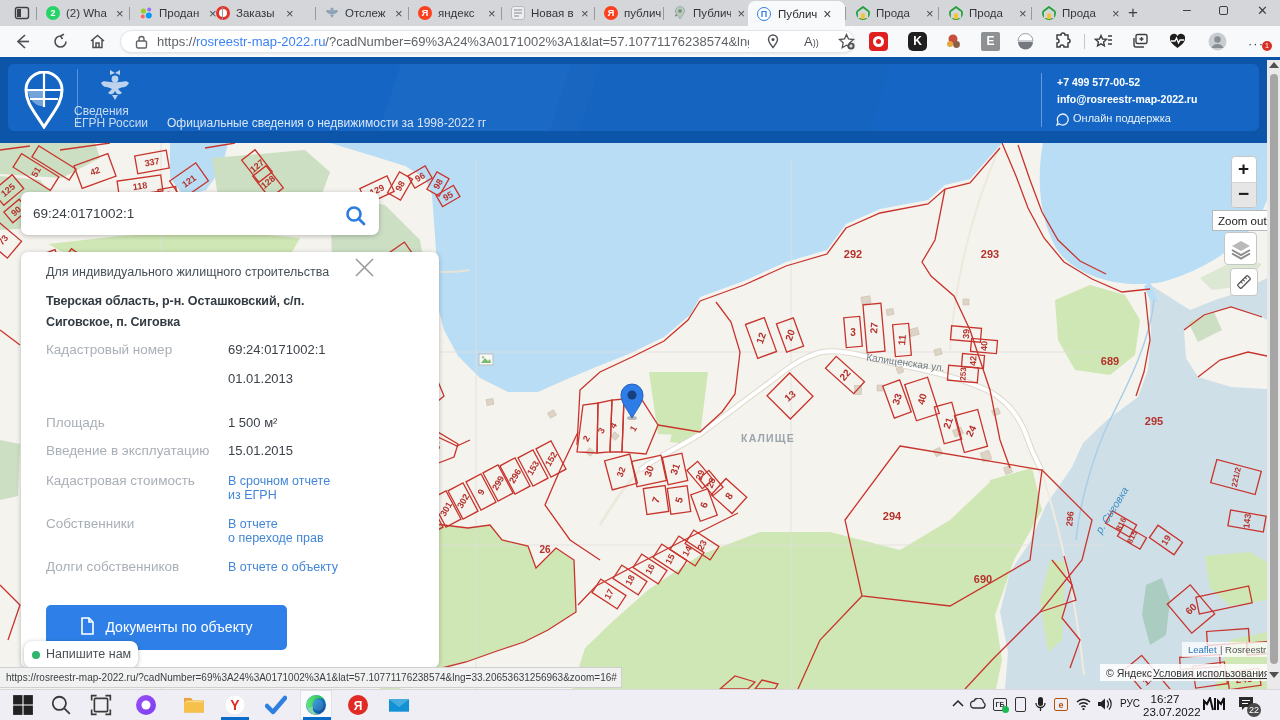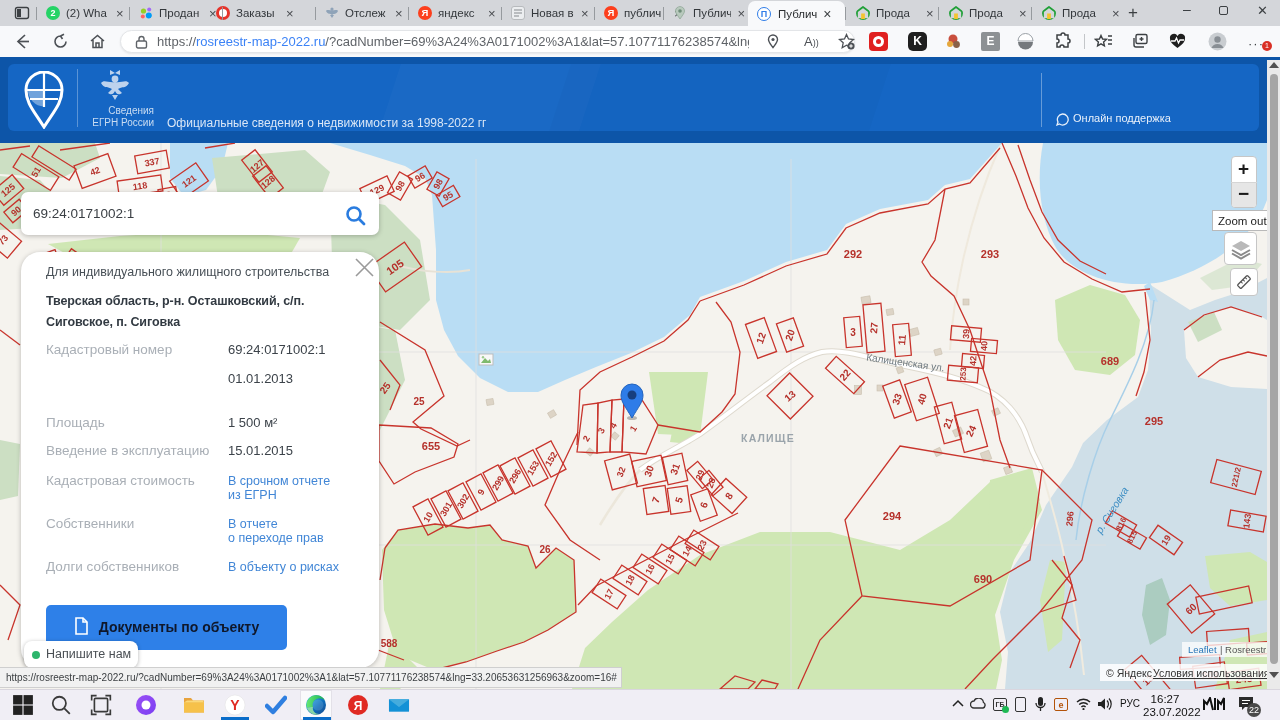--- a/index.html
+++ b/index.html
@@ -12,25 +12,25 @@
 #activetab {position:absolute;left:748px;top:1px;width:97px;height:25px;background:#f8f9fb;border-radius:7px 7px 0 0;display:flex;align-items:center;font-size:11.5px;color:#2b2e31}
 #toolbar {position:absolute;left:0;top:26px;width:1280px;height:31px;background:#f8f9fb}
 #urlpill {position:absolute;left:120px;top:30px;width:735px;height:23px;background:#fff;border:1px solid #e3e5e8;border-radius:12px;box-shadow:0 1px 2px rgba(0,0,0,0.08)}
 #header {position:absolute;left:0;top:57px;width:1280px;height:86px;background:#0d55a8;overflow:hidden}
 #headin {position:absolute;left:8px;top:7px;width:1251px;height:67px;background:#1566c4;border-radius:6px}
 #map {position:absolute;left:0;top:143px;width:1267px;height:546px}
 svg text {font-family:"Liberation Sans",sans-serif}
 .p {fill:none;stroke:#c8342c;stroke-width:1.3}
 .pl {fill:#b5312b;stroke:none;font-weight:bold}
 #search {position:absolute;left:21px;top:192px;width:358px;height:43px;background:#fff;border-radius:7px;box-shadow:0 1px 5px rgba(0,0,0,0.25);font-size:13.5px;color:#3a3f44;line-height:43px;padding-left:12px}
-#card {position:absolute;left:21px;top:252px;width:358px;height:416px;background:#fff;border-radius:19px;box-shadow:0 1px 5px rgba(0,0,0,0.25)}
+#card {position:absolute;left:21px;top:252px;width:418px;height:416px;background:#fff;border-radius:7px;box-shadow:0 1px 5px rgba(0,0,0,0.25)}
 .lbl {position:absolute;left:25px;font-size:13.5px;color:#a9afb6;line-height:14.5px}
 .val {position:absolute;left:207px;font-size:13px;color:#3c434a;line-height:14.5px}
 .lnk {position:absolute;left:207px;font-size:12.5px;color:#4186d6;line-height:14px}
-#btn {position:absolute;left:25px;top:353px;width:241px;height:45px;background:#2e80e8;border-radius:5px;color:#0f172a;font-weight:bold;font-size:14px;text-align:center;line-height:45px}
+#btn {position:absolute;left:25px;top:353px;width:241px;height:45px;background:#2e80e8;border-radius:5px;color:#ffffff;font-weight:normal;font-size:14px;text-align:center;line-height:45px}
 #chatpill {position:absolute;left:24px;top:641px;width:114px;height:27px;background:#fff;border-radius:8px;box-shadow:0 1px 4px rgba(0,0,0,0.3);font-size:12.5px;color:#4a4f54;line-height:27px;padding-left:22px}
 .mctl {position:absolute;background:#fff;border:1px solid #c6c6c6;border-radius:4px}
 #ttip {position:absolute;left:1212px;top:210px;width:69px;height:21px;background:#fff;border:1px solid #b9b9b9;font-size:11.5px;color:#222;line-height:20px;padding-left:5px}
 #status {position:absolute;left:0;top:667px;width:622px;height:21px;background:#f1f1f1;border:1px solid #cfcfcf;border-left:none;font-size:10px;color:#3b3f42;line-height:20px;padding-left:6px;white-space:nowrap;overflow:hidden}
 #sbar {position:absolute;left:1267px;top:60px;width:13px;height:629px;background:#eaeaea}
 #sthumb {position:absolute;left:1269.5px;top:74px;width:8px;height:590px;background:#a6a6a6;border-radius:4px}
 #taskbar {position:absolute;left:0;top:689px;width:1280px;height:31px;background:#f0eef5;border-top:1px solid #d9d6de}
 .tico {position:absolute;top:694px;width:22px;height:22px}
 .tray {position:absolute;top:696px;font-size:12px;color:#1b1b1b}
 </style></head><body>
@@ -240,23 +240,24 @@
 </svg>
 <div style="position:absolute;left:77px;top:12px;width:1px;height:58px;background:rgba(255,255,255,0.3)"></div>
 <svg style="position:absolute;left:100px;top:12px" width="30" height="34" viewBox="0 0 30 34" opacity="0.8">
  <g fill="#e8eef8">
         <path d="M15,4 L10,1 L10,6 Z M15,4 L20,1 L20,6 Z"></path>
         <circle cx="15" cy="10" r="3.4"></circle>
  <path d="M15,13 C8,14 4,10 1,14 C4,20 8,17 12,20 L8,24 C12,27 14,24 15,22 C16,24 18,27 22,24 L18,20 C22,17 26,20 29,14 C26,10 22,14 15,13 Z"></path>
  <path d="M12,26 L18,26 L15,31 Z"></path>
       </g>
 </svg>
-<div style="position:absolute;left:114px;top:48px;width:80px;text-align:right;margin-left:-40px;font-size:10px;color:#c9dcf2;line-height:12px">Сведения<br>ЕГРН России</div>
+<div style="position:absolute;left:114px;top:48px;width:80px;text-align:left;margin-left:-40px;font-size:12px;color:#c9dcf2;line-height:12px">Сведения<br>ЕГРН России</div>
 <div style="position:absolute;left:167px;top:59px;font-size:12px;color:#d9e6f6">Официальные сведения о недвижимости за 1998-2022 гг</div>
 <div style="position:absolute;left:1041px;top:16px;width:1px;height:54px;background:rgba(255,255,255,0.35)"></div>
+<div style="position:absolute;left:1057px;top:17px;font-size:10.5px;font-weight:bold;color:#fff;line-height:16.5px">+7 499 577-00-52<br>info@rosreestr-map-2022.ru</div>
 <div style="position:absolute;left:1073px;top:55px;font-size:11px;color:#e8f0fa">Онлайн поддержка</div>
 <svg style="position:absolute;left:1056px;top:56px" width="13" height="13" viewBox="0 0 13 13">
       <path d="M6.5,1 a5.5,5.5 0 1 1 -3,10 L1,12 L2,9 A5.5,5.5 0 0 1 6.5,1 Z" fill="none" stroke="#e8f0fa" stroke-width="1.3"></path>
     </svg>
 </div>
 
 <svg id="map" width="1267" height="546" viewBox="0 143 1267 546">
 <rect x="0" y="143" width="1267" height="546" fill="#f5f3ee"></rect>
 <path d="M330,143 L1002,143 L970,179 945,185 928,200 880,209 846,224 827,250 786,262 744,281 700,297 690,315 664,337 631,353 596,367 565,380 538,392 508,392 480,378 458,356 444,330 436,300 436,250 432,195 425,178 405,166 370,155 Z" fill="#b9ddf4"></path>
 <path d="M170,143 L228,143 L222,168 206,190 184,196 170,178 Z" fill="#b9ddf4"></path>
@@ -747,21 +748,21 @@
     <div class="val" style="top:120px">01.01.2013</div>
 <div class="lbl" style="top:164px">Площадь</div>
     <div class="val" style="top:164px">1 500 м²</div>
 <div class="lbl" style="top:192px">Введение в эксплуатацию</div>
     <div class="val" style="top:192px">15.01.2015</div>
 <div class="lbl" style="top:222px">Кадастровая стоимость</div>
     <div class="lnk" style="top:222px">В срочном отчете<br>из ЕГРН</div>
 <div class="lbl" style="top:265px">Собственники</div>
     <div class="lnk" style="top:265px">В отчете<br>о переходе прав</div>
 <div class="lbl" style="top:308px">Долги собственников</div>
-    <div class="lnk" style="top:308px">В объекту о рисках</div>
+    <div class="lnk" style="top:308px">В отчете о объекту</div>
 <div id="btn"><svg style="vertical-align:-3px;margin-right:10px" width="15" height="18" viewBox="0 0 15 18">
         <path d="M2,1 h7 l4,4 v12 h-11 Z" fill="none" stroke="#fff" stroke-width="1.6"></path>
         <path d="M9,1 v4 h4" fill="none" stroke="#fff" stroke-width="1.6"></path>
       </svg>Документы по объекту</div>
 </div>
 
 <div id="chatpill"><span style="position:absolute;left:8px;top:10px;width:8px;height:8px;border-radius:50%;background:#2db56c"></span>Напишите нам</div>
 
 <div id="status">https://rosreestr-map-2022.ru/?cadNumber=69%3A24%3A0171002%3A1&amp;lat=57.10771176238574&amp;lng=33.20653631256963&amp;zoom=16#</div>
 

